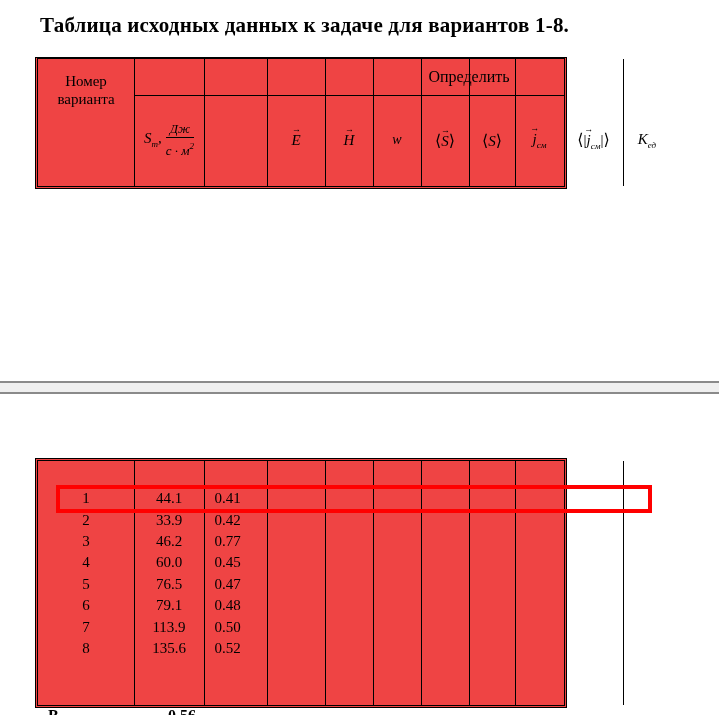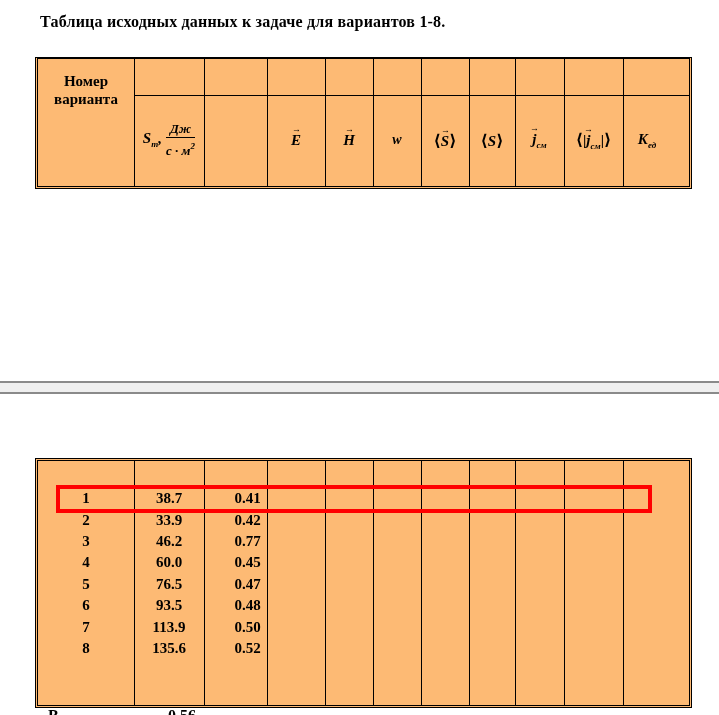--- a/index.html
+++ b/index.html
@@ -1,24 +1,24 @@
 <!DOCTYPE html>
 <html><head>
 <meta charset="utf-8">
 <style>
   * { margin:0; padding:0; box-sizing:border-box; }
   body { width:719px; height:715px; background:#ffffff;
          font-family:"Liberation Serif","DejaVu Serif",serif; color:#000; }
   #page { position:relative; width:719px; height:715px; overflow:hidden; background:#fff; }
 
-  .doc-title { position:absolute; left:40px; top:13px; font-size:16px; font-weight:bold;
+  .doc-title { position:absolute; left:40px; top:13px; font-size:21px; font-weight:bold;
                letter-spacing:0.2px; }
 
   
-  .tbl { position:absolute; left:35px; width:657px; border:3px double #000; background:#fdba74;font-weight:bold; }
+  .tbl { position:absolute; left:35px; width:532px; border:3px double #000; background:#ef4444; }
   #tbl-top { top:57px; height:132px; border-top-width:2px; border-top-style:solid; }
   #tbl-bottom { top:458px; height:250px; }
 
   .vline { position:absolute; top:0; bottom:0; width:1px; background:#000; }
   .hline { position:absolute; height:1px; background:#000; }
 
   .cell { position:absolute; display:flex; align-items:center; justify-content:center;
           text-align:center; }
 
   .hdr-variant { font-size:15px; line-height:18px; align-items:flex-start; padding-top:13px; }
@@ -38,21 +38,21 @@
           font-size:13px; line-height:14px; }
   .frac .num { display:block; border-bottom:1px solid #000; padding:0 4px 1px; }
   .frac .den { display:block; padding-top:1px; }
 
   
   .drow { position:absolute; left:0; right:0; height:21.4px; font-size:15px; }
   .drow .dc { position:absolute; top:0; bottom:0; display:flex; align-items:center;
               justify-content:center; }
   .dc-n  { left:0;    width:96px; }
   .dc-sm { left:96px; width:70px; }
-  .dc-k  { left:178px; width:63px;text-align:right; }
+  .dc-k  { left:158px; width:63px;text-align:right; }
 
   
   #highlight-rect { position:absolute; left:56px; top:485px; width:596px; height:28px;
                     border:4px solid #ff0000; z-index:5; }
 
   
   #page-break { position:absolute; left:0; top:381px; width:719px; height:13px;
                 background:#efefef; border-top:2px solid #8a8a8a; border-bottom:2px solid #8a8a8a; }
 
   
@@ -76,20 +76,21 @@
     <div class="vline" style="left:335px"></div>
     <div class="vline" style="left:383px"></div>
     <div class="vline" style="left:431px"></div>
     <div class="vline" style="left:477px"></div>
     <div class="vline" style="left:526px"></div>
     <div class="vline" style="left:585px"></div>
 
     <div class="hline" style="left:96px; right:0; top:36px"></div>
 
     <div class="cell hdr-variant" style="left:0; top:0; width:96px; height:126px">Номер варианта</div>
+    <div class="cell hdr-det" style="left:229px; top:0; width:404px; height:36px">Определить</div>
 
     <div class="cell" style="left:96px; top:36px; width:70px; height:90px">
       <span class="m"><span>S</span><span class="ssub">m</span><span>,</span><span class="frac"><span class="num">Дж</span><span class="den"><span>с · м</span><span class="ssup">2</span></span></span></span>
     </div>
     <div class="cell" style="left:229px; top:36px; width:58px; height:90px">
       <span class="m vec"><span class="arr">→</span><span>E</span></span>
     </div>
     <div class="cell" style="left:287px; top:36px; width:48px; height:90px">
       <span class="m vec"><span class="arr">→</span><span>H</span></span>
     </div>
@@ -122,21 +123,21 @@
     <div class="vline" style="left:287px"></div>
     <div class="vline" style="left:335px"></div>
     <div class="vline" style="left:383px"></div>
     <div class="vline" style="left:431px"></div>
     <div class="vline" style="left:477px"></div>
     <div class="vline" style="left:526px"></div>
     <div class="vline" style="left:585px"></div>
 
     <div class="drow" style="top:27.0px">
       <span class="dc dc-n">1</span>
-      <span class="dc dc-sm">38.7</span>
+      <span class="dc dc-sm">44.1</span>
       <span class="dc dc-k">0.41</span>
     </div>
     <div class="drow" style="top:48.4px">
       <span class="dc dc-n">2</span>
       <span class="dc dc-sm">33.9</span>
       <span class="dc dc-k">0.42</span>
     </div>
     <div class="drow" style="top:69.8px">
       <span class="dc dc-n">3</span>
       <span class="dc dc-sm">46.2</span>
@@ -147,21 +148,21 @@
       <span class="dc dc-sm">60.0</span>
       <span class="dc dc-k">0.45</span>
     </div>
     <div class="drow" style="top:112.6px">
       <span class="dc dc-n">5</span>
       <span class="dc dc-sm">76.5</span>
       <span class="dc dc-k">0.47</span>
     </div>
     <div class="drow" style="top:134.0px">
       <span class="dc dc-n">6</span>
-      <span class="dc dc-sm">93.5</span>
+      <span class="dc dc-sm">79.1</span>
       <span class="dc dc-k">0.48</span>
     </div>
     <div class="drow" style="top:155.4px">
       <span class="dc dc-n">7</span>
       <span class="dc dc-sm">113.9</span>
       <span class="dc dc-k">0.50</span>
     </div>
     <div class="drow" style="top:176.8px">
       <span class="dc dc-n">8</span>
       <span class="dc dc-sm">135.6</span>

